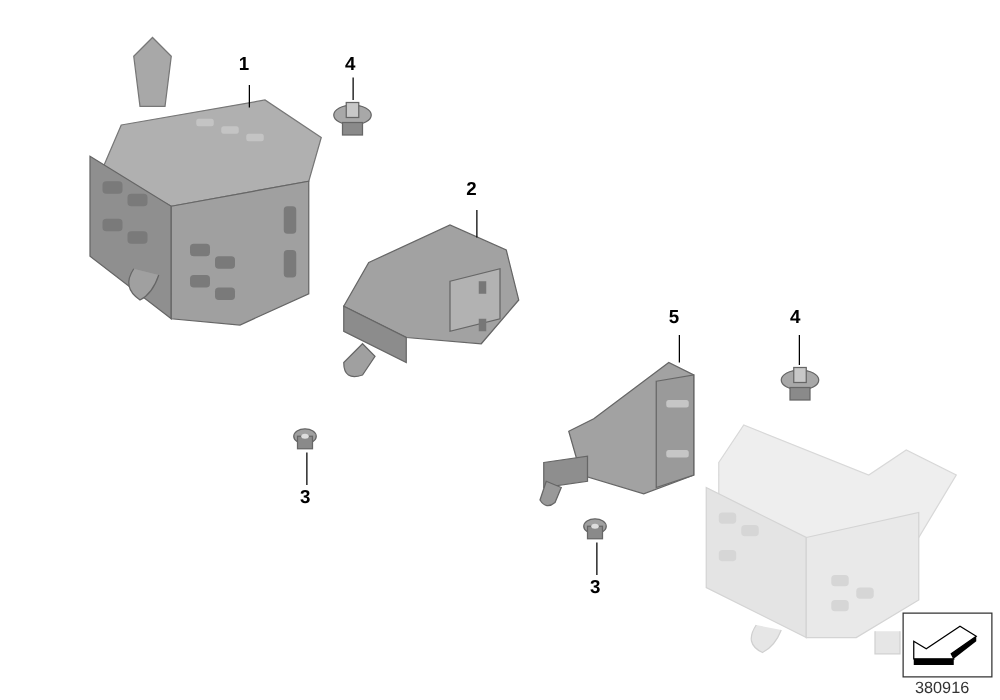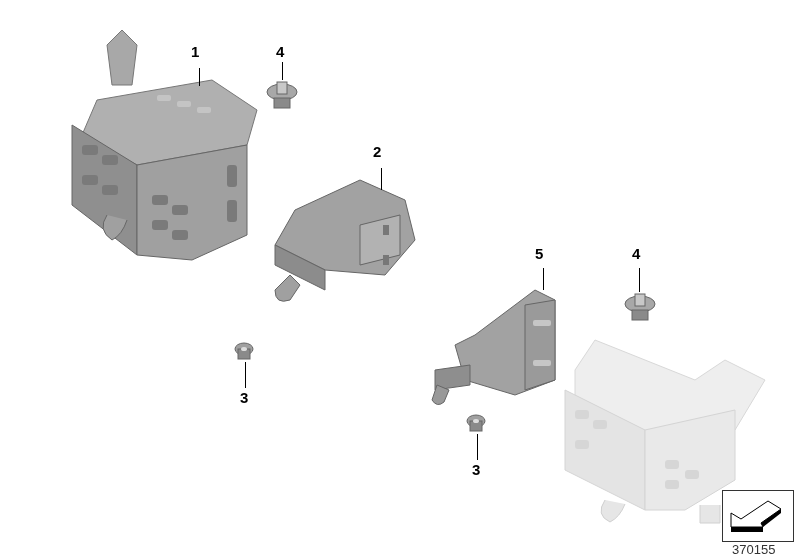--- a/index.html
+++ b/index.html
@@ -110,13 +110,13 @@
   <path d="M165,185 l0,18 l20,0 l0,-18" fill="#e6e6e6" stroke="#d0d0d0"></path>
 </svg>
 
 <div class="nav-box" style="left:722px;top:490px;width:70px;height:50px">
   <svg width="70" height="50" viewBox="0 0 70 50">
     <polygon points="8,22 18,28 45,10 58,18 38,32 40,36 8,36" fill="#fff" stroke="#000" stroke-width="1"></polygon>
     <polygon points="38,32 58,18 58,22 40,36" fill="#000"></polygon>
     <rect x="8" y="36" width="32" height="5" fill="#000"></rect>
   </svg>
 </div>
-<div class="img-id" style="left:732px;top:542px">370155</div>
+<div class="img-id" style="left:732px;top:542px">380916</div>
 
 </body></html>

